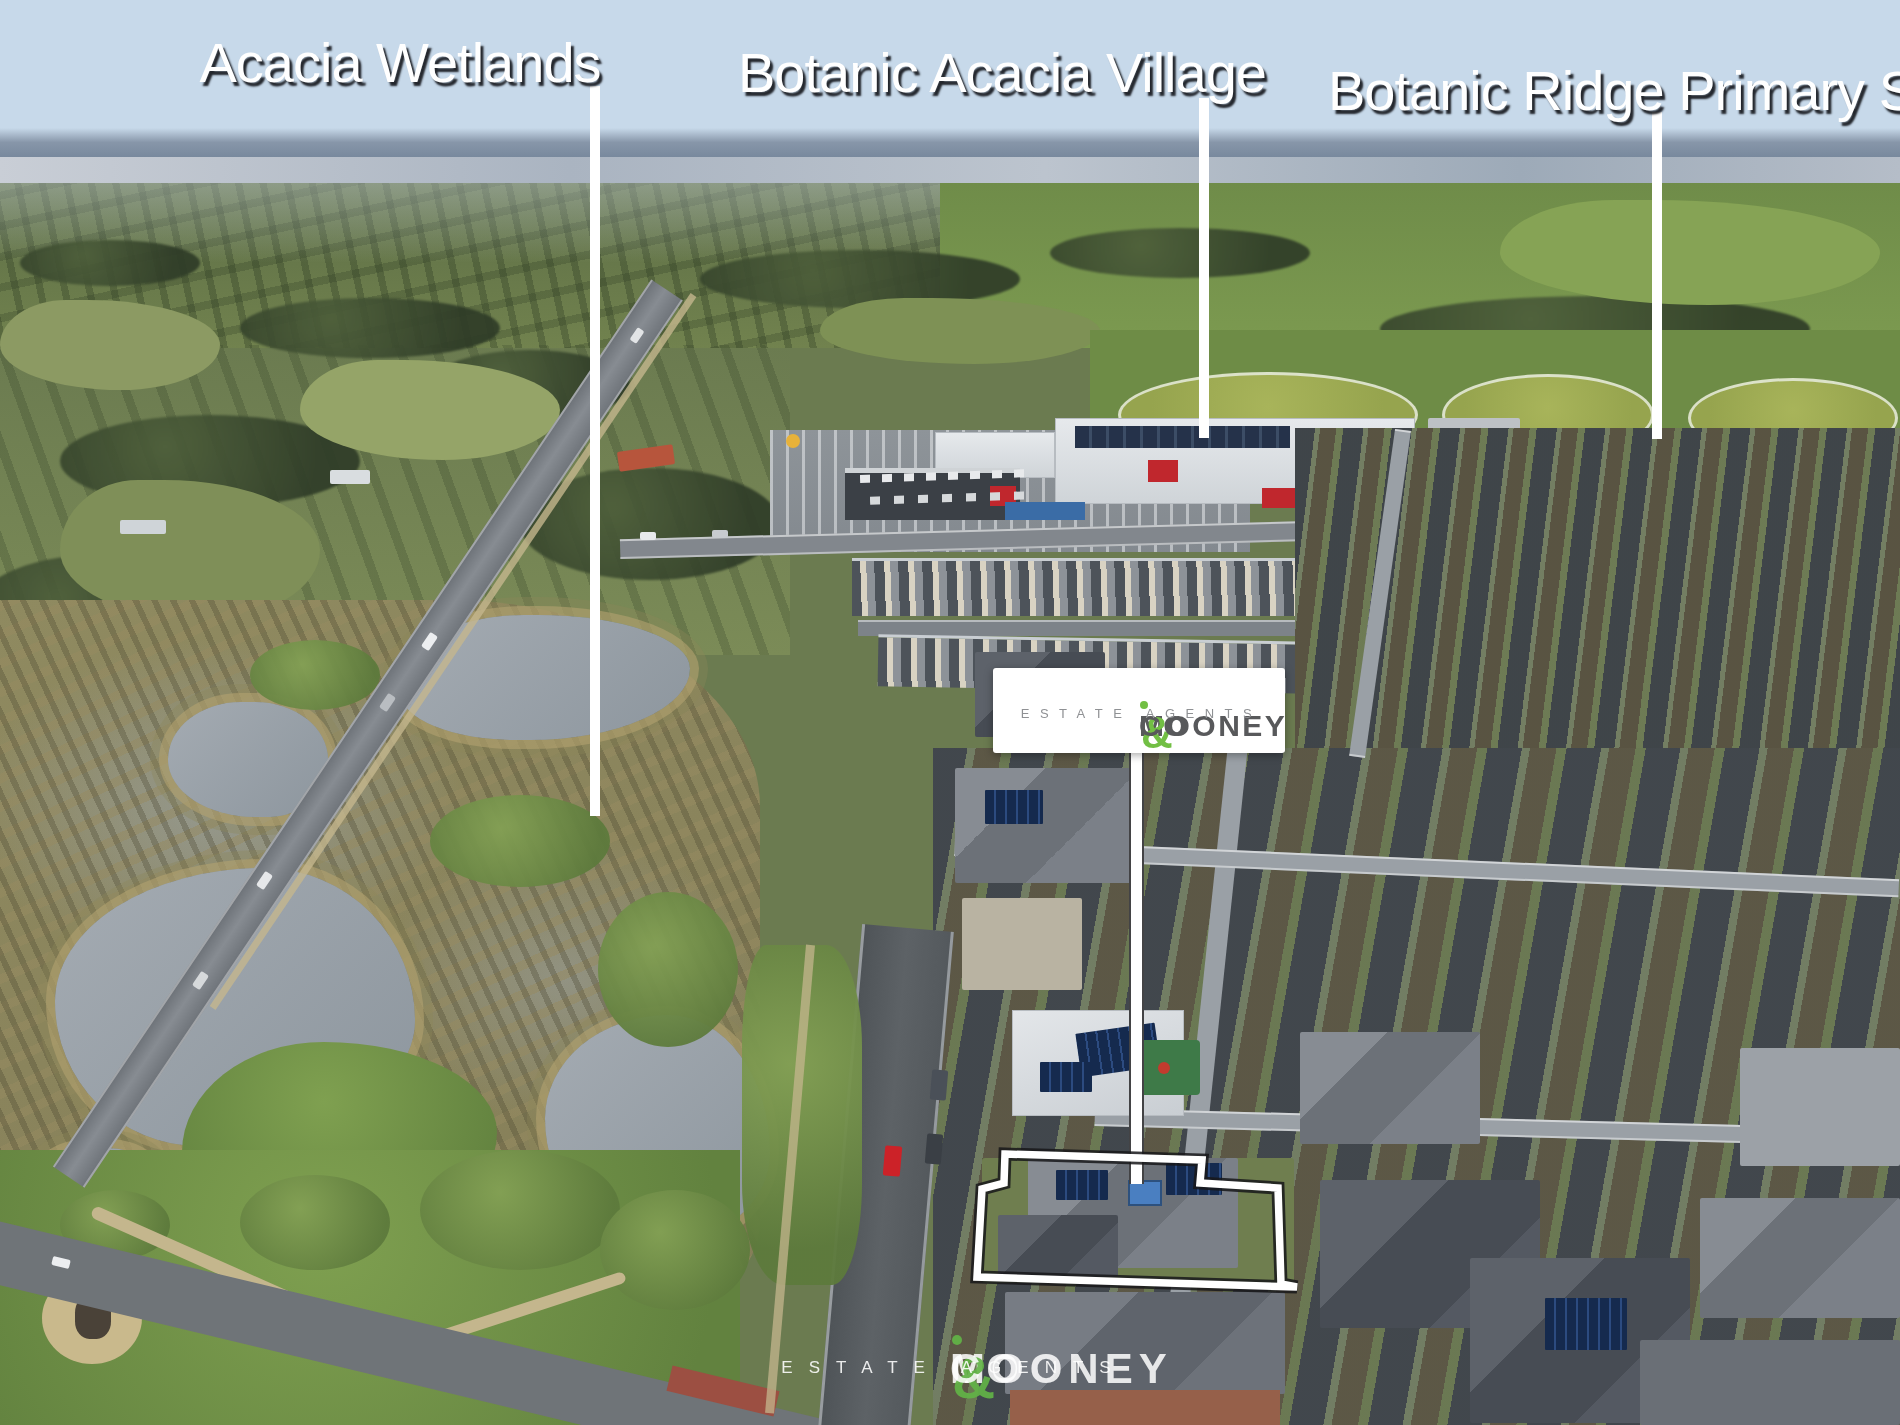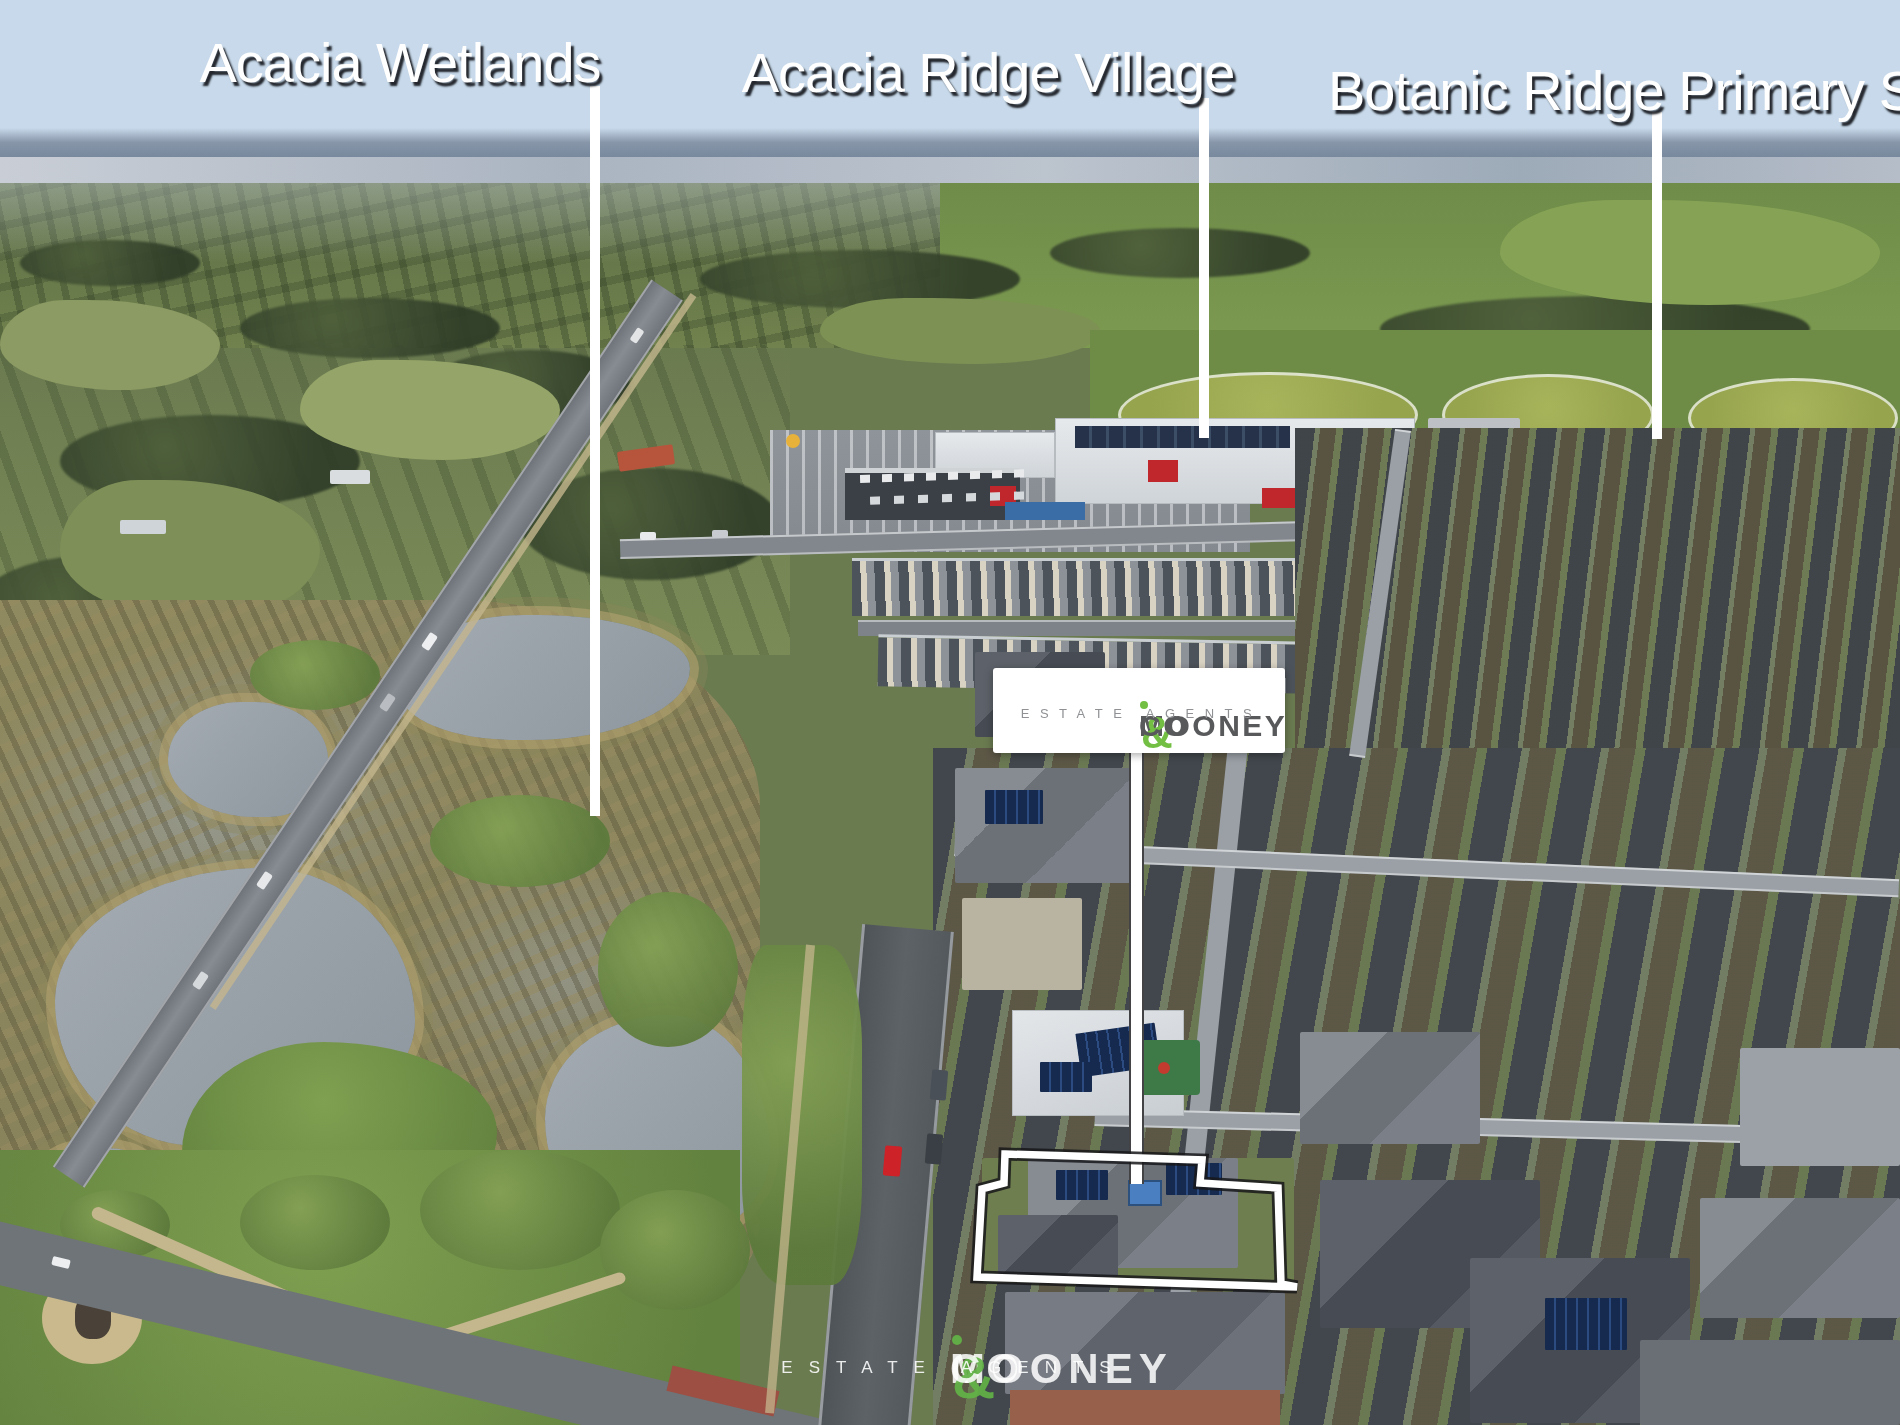--- a/index.html
+++ b/index.html
@@ -259,21 +259,21 @@
 
   <div class="leader" style="left:590px;top:86px;width:10px;height:730px;"></div>
   <div class="leader" style="left:1199px;top:98px;width:10px;height:340px;"></div>
   <div class="leader" style="left:1652px;top:112px;width:10px;height:327px;"></div>
   <div class="leader outlined" style="left:1129px;top:752px;width:15px;height:432px;"></div>
 
   <div class="maplabel" style="left:150px;top:30px;width:500px;text-align:center;">
     <span style="position:static;">Acacia Wetlands</span>
   </div>
   <div class="maplabel" style="left:738px;top:40px;width:500px;text-align:center;">
-    <span style="position:static;">Acacia Ridge Village</span>
+    <span style="position:static;">Botanic Acacia Village</span>
   </div>
   <div class="maplabel" style="left:1328px;top:58px;">
     <span style="position:static;">Botanic Ridge Primary School</span>
   </div>
 
   <div class="logo-card">
     <div class="logo-row">
       <span class="logo-main">MOONEY</span>
       <span class="logo-amp">&amp;</span>
       <span class="logo-dot"></span>

